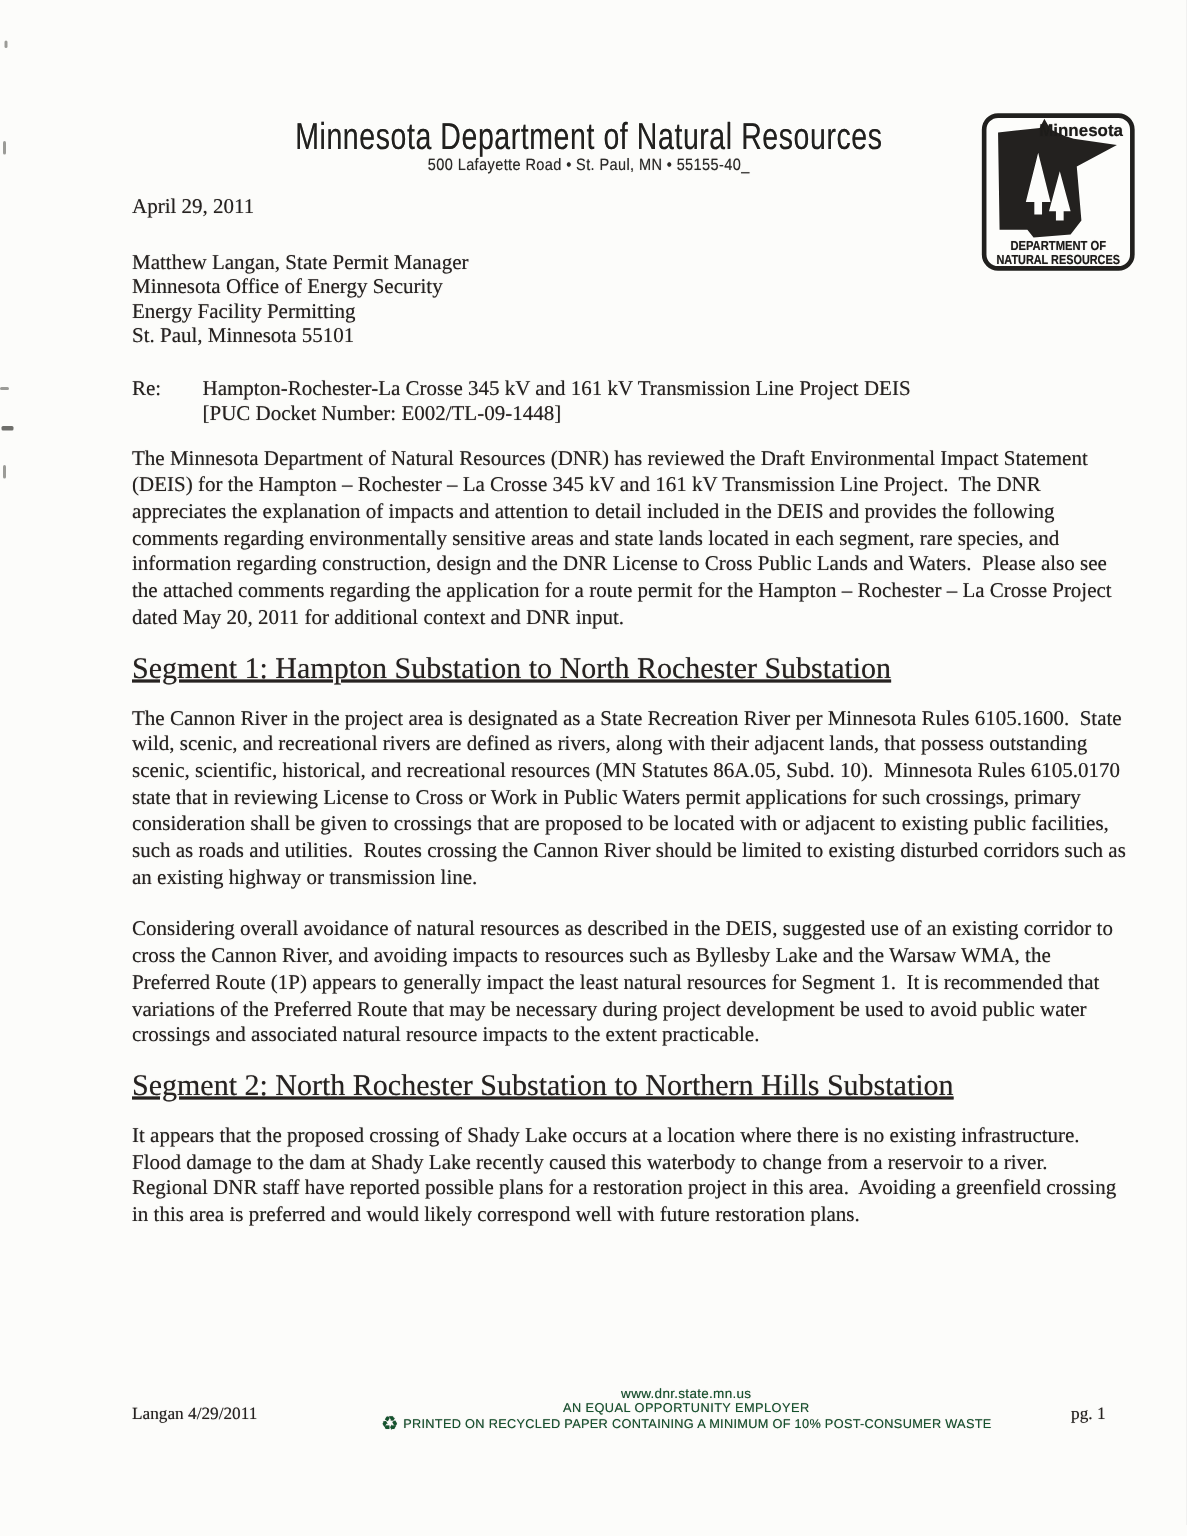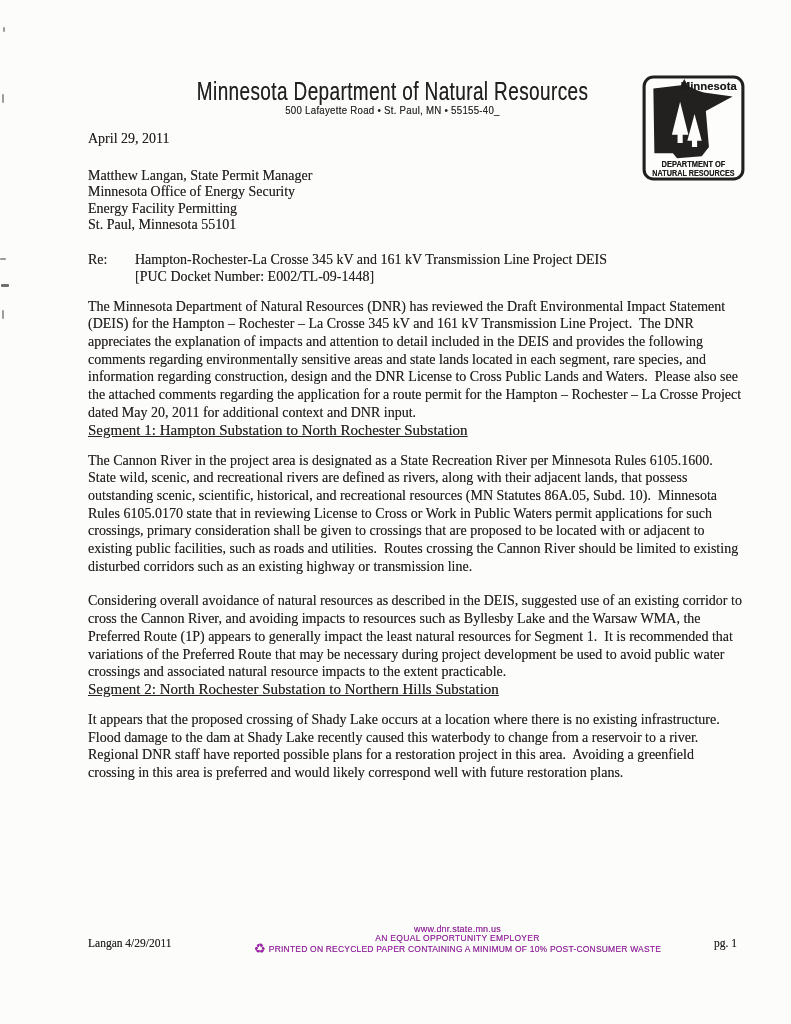--- a/index.html
+++ b/index.html
@@ -5,21 +5,21 @@
   html,body{margin:0;padding:0;background:#e9e9e7;}
   .page{
     position:relative;
     width:791px;height:1024px;
     margin:0 auto;
     background:#fcfcfa;
     font-family:"Liberation Serif", serif;
     color:#262220;
     overflow:hidden;
     box-sizing:border-box;
-    padding:82px 48px 0 88px;
+    padding:82px 36px 0 88px;
     text-shadow:0 0 0.5px rgba(38,34,32,0.55);
   }
   
   .letterhead{position:relative;height:40px;}
   .lh-text{position:absolute;left:-18px;top:-4px;width:645px;text-align:center;}
   .lh-title{
     font-family:"Liberation Sans", sans-serif;
     font-size:25px;line-height:26px;color:#21201e;
     display:inline-block;transform:scaleX(0.76);transform-origin:center;
     white-space:nowrap;letter-spacing:0.5px;
@@ -32,29 +32,29 @@
   }
   .logo{position:absolute;top:-7px;right:-2px;width:103px;height:130px;}
   
   .date{margin-top:9px;font-size:14px;}
   .recipient{margin-top:21px;font-size:14px;line-height:16.4px;}
   .re{margin-top:17px;font-size:14px;line-height:17px;display:flex;}
   .re-label{width:47px;flex:none;}
   .salutation{margin-top:21px;font-size:14px;}
   p.body-par{margin:13px 0 0 0;font-size:14px;line-height:17.7px;white-space:pre-wrap;}
   p.gap-par{margin-top:17px;}
-  .heading{font-size:15px;text-decoration:underline;}
+  .heading{margin-top:13px;font-size:20px;text-decoration:underline;}
   
   .footer{
     position:absolute;left:0;right:0;top:924px;
     padding:0 54px 0 88px;
     display:flex;align-items:center;
   }
   .f-left{width:150px;flex:none;font-size:11.5px;padding-top:8px;}
-  .f-center{flex:1;text-align:center;font-family:"Liberation Sans", sans-serif;color:#a21caf;}
+  .f-center{flex:1;text-align:center;font-family:"Liberation Sans", sans-serif;color:#14532d;}
   .f-site{font-size:9px;line-height:10px;letter-spacing:0.2px;}
   .f-eoe{font-size:8.5px;line-height:9.5px;letter-spacing:0.3px;}
   .f-rec{font-size:8.5px;line-height:10px;letter-spacing:0.2px;display:flex;align-items:center;justify-content:center;gap:3px;}
   .recycle{font-size:13px;line-height:10px;position:relative;top:0;}
   .f-right{width:60px;flex:none;text-align:right;font-size:11.5px;padding-top:8px;}
   
   .artifact{position:absolute;background:#9b9b97;border-radius:1px;}
   .a1{left:2px;top:94px;width:2px;height:9px;}
   .a2{left:0;top:258px;width:6px;height:2px;}
   .a3{left:1px;top:284px;width:8px;height:3px;background:#6f6f6b;}

